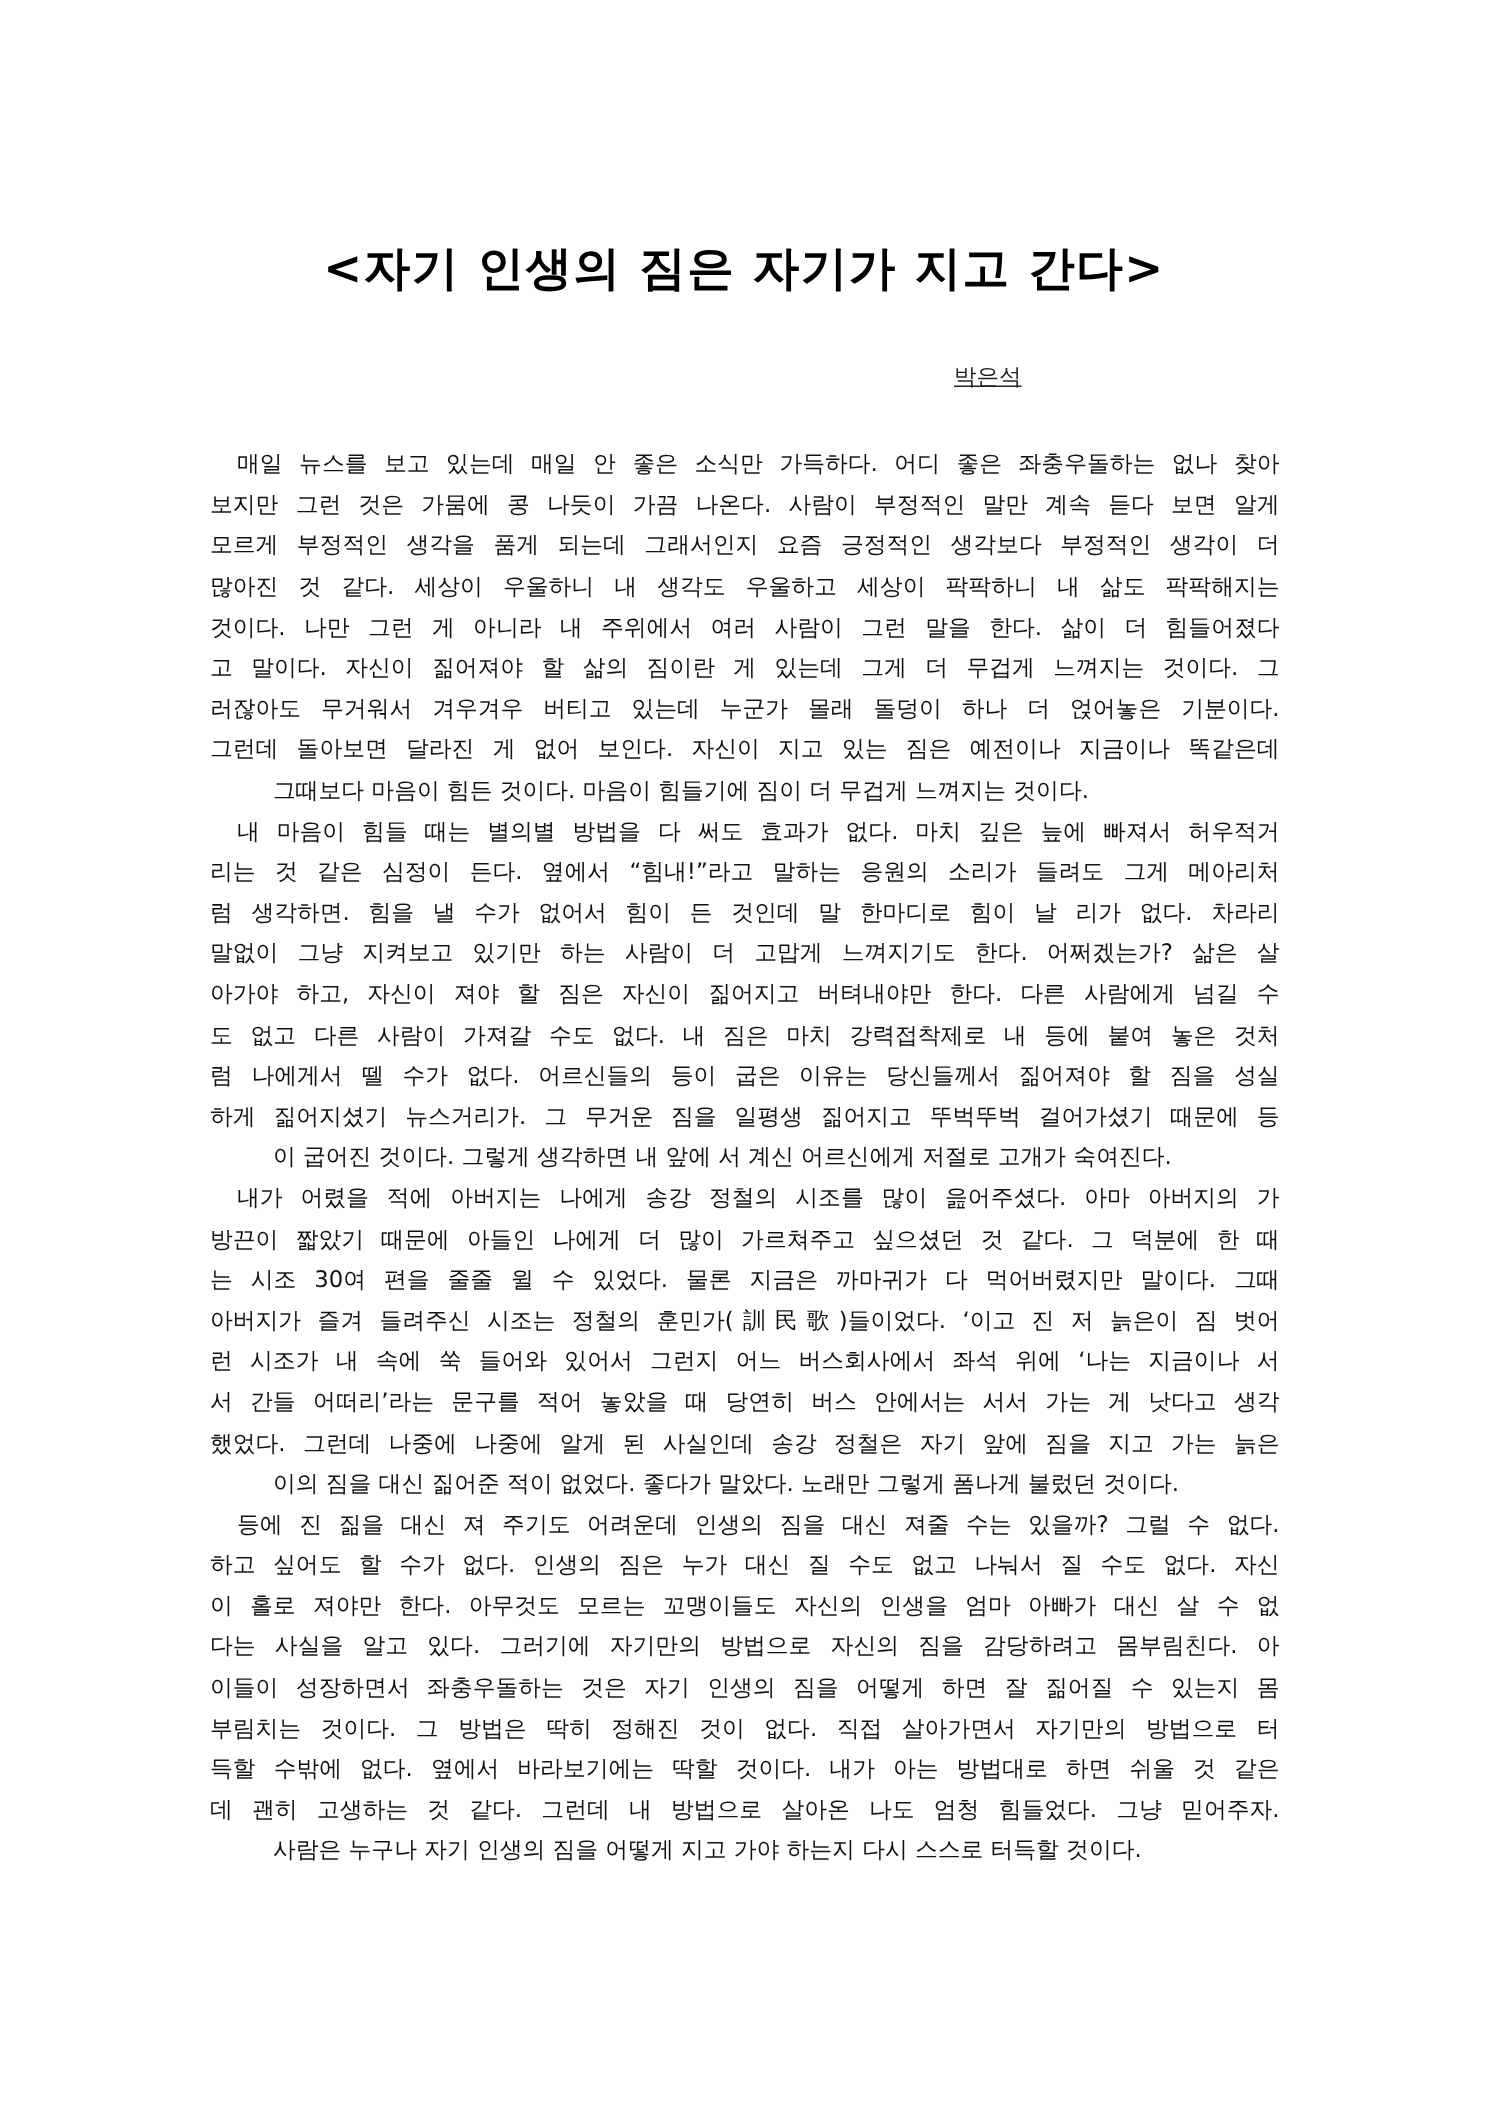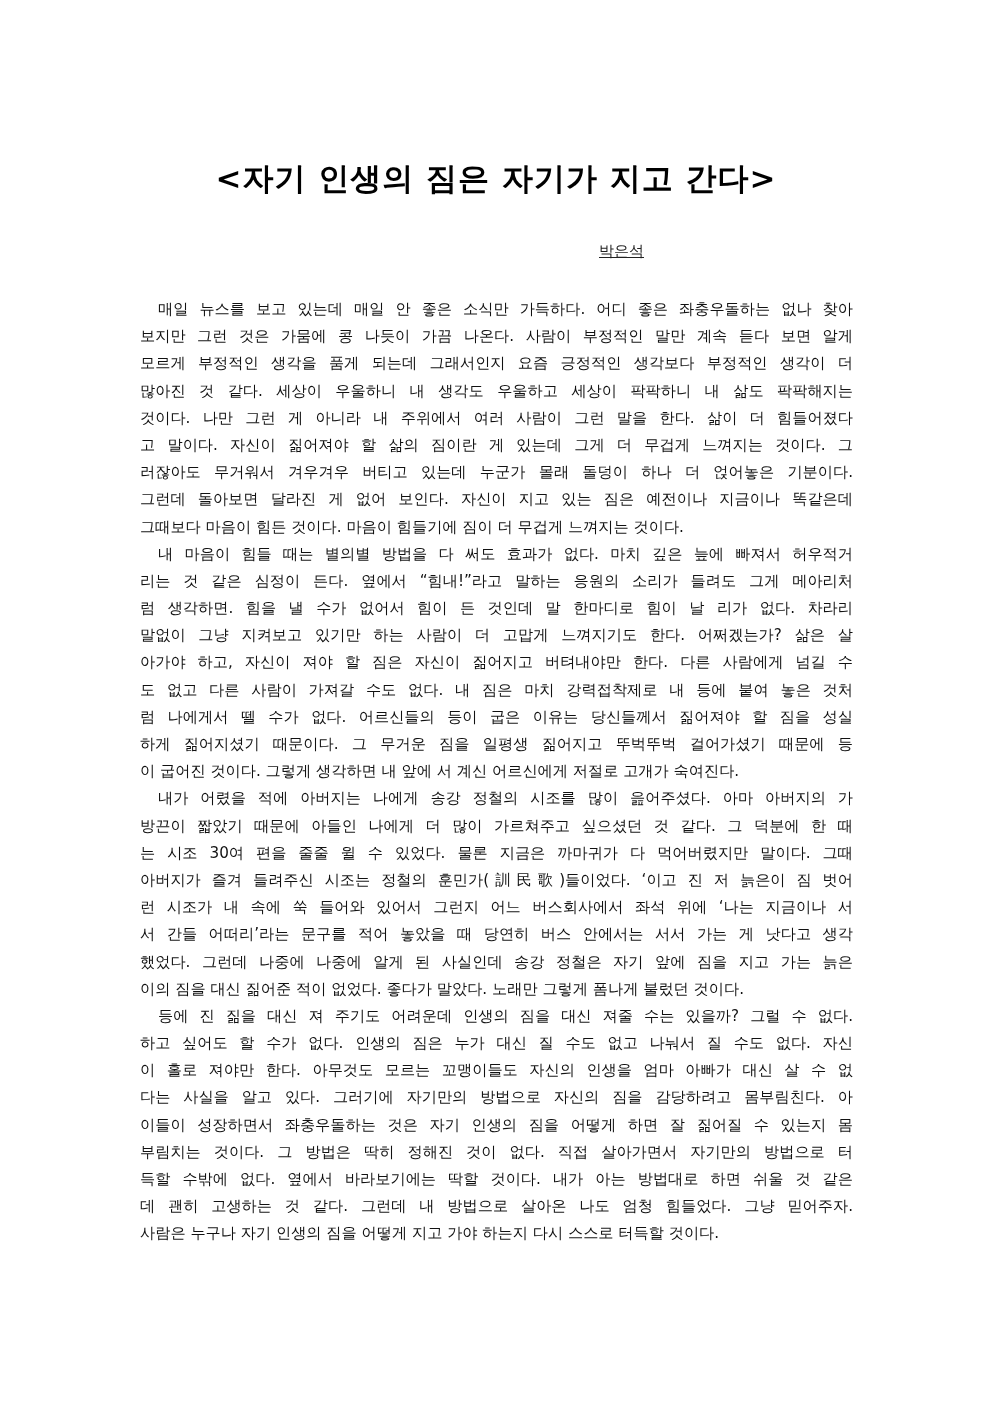--- a/index.html
+++ b/index.html
@@ -1,25 +1,25 @@
 <!DOCTYPE html>
 <html><head>
 <meta charset="utf-8">
 <style>
   html, body { margin: 0; padding: 0; background: #ffffff; }
   body { width: 992px; height: 1403px; position: relative; overflow: hidden;
          font-family: "DejaVu Sans", "Liberation Sans", sans-serif; color: #111; }
-  .page { position: absolute; left: 0; top: 0; width: 784px; height: 1403px; background: #fff; }
+  .page { position: absolute; left: 0; top: 0; width: 784px; height: 1403px; background: #fff; padding-left: 37px; }
   .title { position: absolute; left: 0; top: 158px; width: 992px; text-align: center;
            font-size: 31px; font-weight: bold; letter-spacing: 1px; color: #000; }
   .author { position: absolute; right: 140px; top: 242px; font-size: 15px; color: #222; text-decoration: underline; }
   .body { position: absolute; left: 140px; top: 296px; width: 713px; }
   .line { height: 27.2px; line-height: 27.2px; font-size: 15.2px; white-space: nowrap;
           text-align: justify; text-align-last: justify; overflow: hidden; }
-  .line.last { text-align-last: left; }
+  .line.last { text-align-last: left; margin-left: 42px; }
   .line.indent { padding-left: 18px; }
 </style>
 </head>
 <body>
 
 <div class="page">
   <div class="title">&lt;자기 인생의 짐은 자기가 지고 간다&gt;</div>
   <div class="author">박은석</div>
   <div class="body" id="body">
       <div>
@@ -34,21 +34,21 @@
         <div class="line last">그때보다 마음이 힘든 것이다. 마음이 힘들기에 짐이 더 무겁게 느껴지는 것이다.</div>
       </div>
       <div>
         <div class="line indent">내 마음이 힘들 때는 별의별 방법을 다 써도 효과가 없다. 마치 깊은 늪에 빠져서 허우적거</div>
         <div class="line">리는 것 같은 심정이 든다. 옆에서 “힘내!”라고 말하는 응원의 소리가 들려도 그게 메아리처</div>
         <div class="line">럼 생각하면. 힘을 낼 수가 없어서 힘이 든 것인데 말 한마디로 힘이 날 리가 없다. 차라리</div>
         <div class="line">말없이 그냥 지켜보고 있기만 하는 사람이 더 고맙게 느껴지기도 한다. 어쩌겠는가? 삶은 살</div>
         <div class="line">아가야 하고, 자신이 져야 할 짐은 자신이 짊어지고 버텨내야만 한다. 다른 사람에게 넘길 수</div>
         <div class="line">도 없고 다른 사람이 가져갈 수도 없다. 내 짐은 마치 강력접착제로 내 등에 붙여 놓은 것처</div>
         <div class="line">럼 나에게서 뗄 수가 없다. 어르신들의 등이 굽은 이유는 당신들께서 짊어져야 할 짐을 성실</div>
-        <div class="line">하게 짊어지셨기 때문이다. 그 무거운 짐을 일평생 짊어지고 뚜벅뚜벅 걸어가셨기 때문에 등</div>
+        <div class="line">하게 짊어지셨기 뉴스거리가. 그 무거운 짐을 일평생 짊어지고 뚜벅뚜벅 걸어가셨기 때문에 등</div>
         <div class="line last">이 굽어진 것이다. 그렇게 생각하면 내 앞에 서 계신 어르신에게 저절로 고개가 숙여진다.</div>
       </div>
       <div>
         <div class="line indent">내가 어렸을 적에 아버지는 나에게 송강 정철의 시조를 많이 읊어주셨다. 아마 아버지의 가</div>
         <div class="line">방끈이 짧았기 때문에 아들인 나에게 더 많이 가르쳐주고 싶으셨던 것 같다. 그 덕분에 한 때</div>
         <div class="line">는 시조 30여 편을 줄줄 윌 수 있었다. 물론 지금은 까마귀가 다 먹어버렸지만 말이다. 그때</div>
         <div class="line">아버지가 즐겨 들려주신 시조는 정철의 훈민가(訓民歌)들이었다. ‘이고 진 저 늙은이 짐 벗어</div>
         <div class="line">런 시조가 내 속에 쑥 들어와 있어서 그런지 어느 버스회사에서 좌석 위에 ‘나는 지금이나 서</div>
         <div class="line">서 간들 어떠리’라는 문구를 적어 놓았을 때 당연히 버스 안에서는 서서 가는 게 낫다고 생각</div>
         <div class="line">했었다. 그런데 나중에 나중에 알게 된 사실인데 송강 정철은 자기 앞에 짐을 지고 가는 늙은</div>

